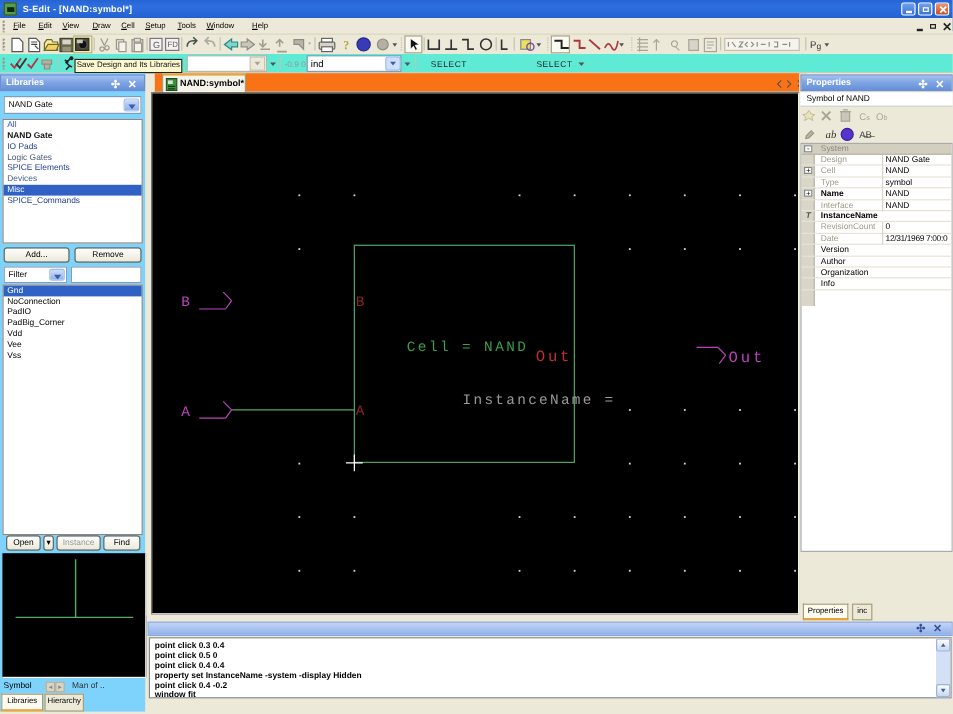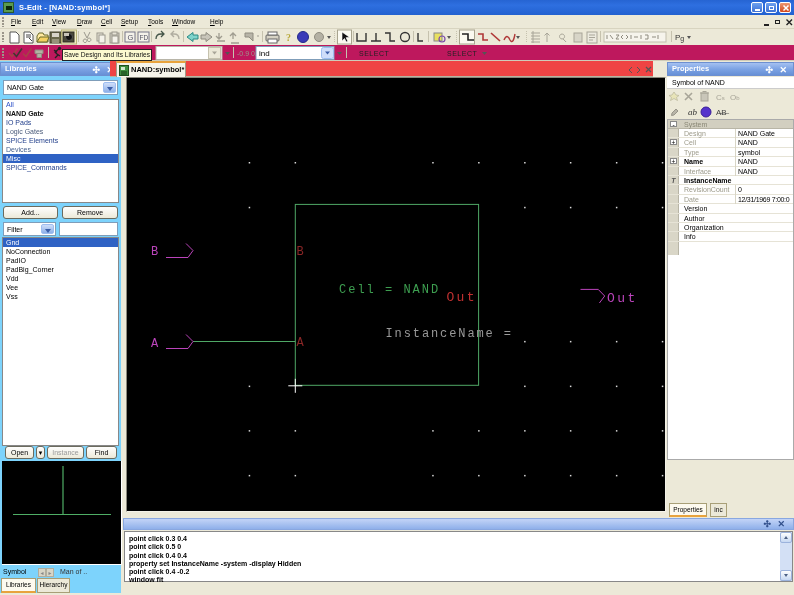--- a/index.html
+++ b/index.html
@@ -19,36 +19,36 @@
 
 
 #menubar { left:0; top:15px; width:794px; height:14px; background:#ece9d8; border-bottom:1px solid #d8d4c0; }
 .menuitem { position:absolute; top:3px; font-size:6.5px; color:#000; }
 .menuitem u { text-decoration:underline; }
 .grip { position:absolute; left:2px; width:3px; background-image:radial-gradient(circle at 1px 1px,#9b968a 1px,transparent 1.2px); background-size:3px 3px; }
 .mdibtn { position:absolute; top:3px; width:8px; height:8px; color:#000; font-size:8px; line-height:8px; text-align:center; font-weight:bold; }
 
 
 #toolbar1 { left:0; top:29px; width:794px; height:16px; background:#ece9d8; }
-#toolbar2 { left:0; top:45px; width:794px; height:16px; background:#be185d; border-bottom:1px solid #cfcbb8; }
+#toolbar2 { left:0; top:45px; width:794px; height:16px; background:#5eead4; border-bottom:1px solid #cfcbb8; }
 
 
 #leftpanel { left:0; top:61px; width:121px; height:532px; background:#7dd3fc; }
 .paneltitle { background:linear-gradient(180deg,#a5c1f1 0%,#7da3e4 50%,#6790d6 100%); border:1px solid #6d8fd0; color:#fff; font-size:7.5px; font-weight:bold; line-height:12px; padding-left:4px; }
 .pinbtn,.xbtn { position:absolute; color:#fff; font-size:9px; font-weight:bold; top:1px; }
 .combo { background:#fff; border:1px solid #7f9db9; font-size:7px; line-height:13px; padding-left:3px; color:#000; }
 .comboarrow { position:absolute; right:1px; top:1px; bottom:1px; width:13px;
   background:linear-gradient(180deg,#cfdefa,#8eb0e8); border:1px solid #9dbdf0; border-radius:2px; }
 .comboarrow:before { content:""; position:absolute; left:3px; top:4px; border-left:3px solid transparent; border-right:3px solid transparent; border-top:4px solid #3a5da8; }
 .listbox { background:#fff; border:1px solid #888; font-size:7px; }
 .lrow { padding-left:3px; white-space:nowrap; line-height:9px; height:9px; }
 .xpbtn { position:absolute; background:linear-gradient(180deg,#fefefe,#ece9d8); border:1px solid #6b6b5e; border-radius:3px; font-size:7px; text-align:center; color:#000; }
 
 
-#tabbar { left:110px; top:61px; width:543px; height:16px; background:#ef4444; border-bottom:1px solid #b8b4a0; }
+#tabbar { left:129px; top:61px; width:543px; height:16px; background:#f97316; border-bottom:1px solid #b8b4a0; }
 #doctab { position:absolute; left:6px; top:0px; width:70px; height:16px; background:#f6f4ea; border:1px solid #a09c88; border-top:2px solid #e8a33d; border-bottom:none; font-size:7.5px; font-weight:bold; line-height:14px; padding-left:14px; }
 #canvas { left:122px; top:77px; width:543px; height:436px; background:#ece9d8; }
 #canvasblack { position:absolute; left:4px; top:0px; width:540px; height:435px; background:#000; border-top:1px solid #8a887c; border-left:1px solid #8a887c; border-right:1px solid #f4f2e8; border-bottom:1px solid #f4f2e8; }
 
 
 #rightpanel { left:666px; top:61px; width:128px; height:456px; background:#ece9d8; }
 
 
 #console { left:123px; top:518px; width:671px; height:66px; background:#ece9d8; }
 #consoletitle { position:absolute; left:0; top:0; width:671px; height:12px; background:linear-gradient(180deg,#c3d4f7,#8fb0ea); border:1px solid #89a7e0; }

